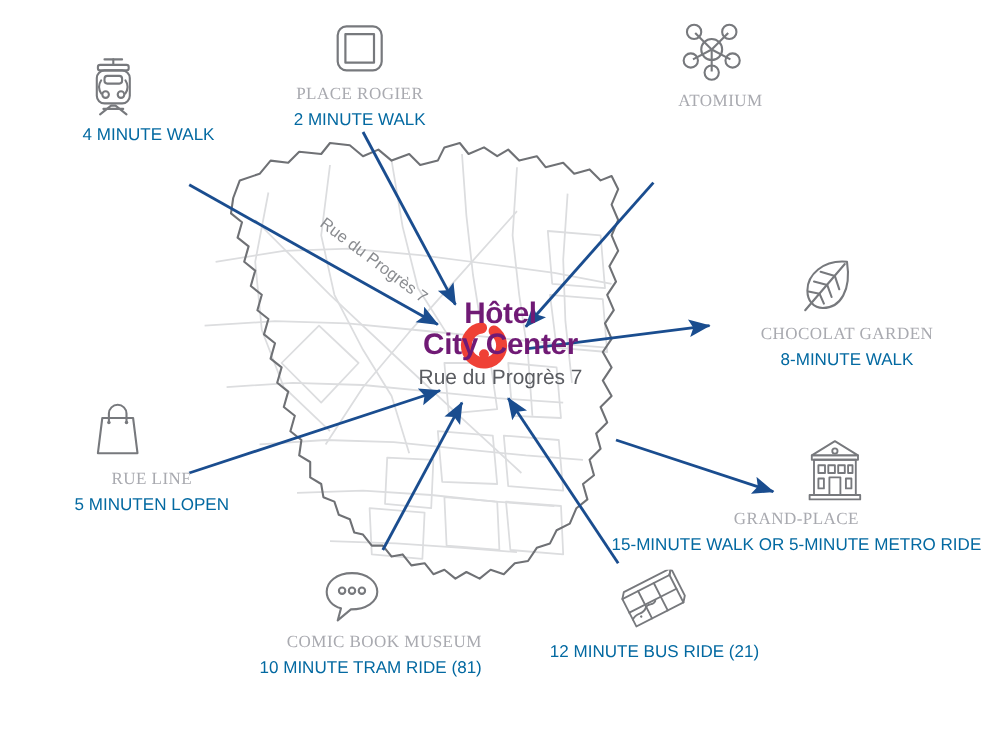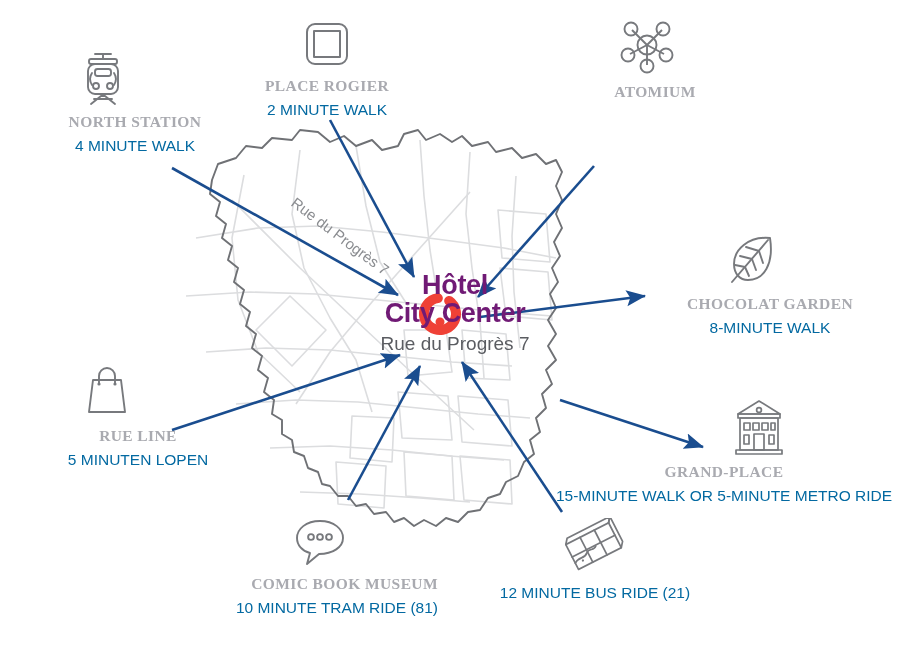--- a/index.html
+++ b/index.html
@@ -13,21 +13,21 @@
   #stage{position:absolute;left:0;top:0;width:901px;height:672px;}
 
   
   #maplayer{position:absolute;left:0;top:0;width:901px;height:672px;}
 
   
   .poi{position:absolute;text-align:center;}
   .poi .icon{display:block;margin:0 auto 6px auto;}
   .poi .ttl{
     font-family:"Liberation Serif",serif;
-    font-weight:bold;
+    font-weight:normal;
     font-size:15.5px;
     letter-spacing:.4px;
     color:#a9aab0;
     white-space:nowrap;
     line-height:1.35;
   }
   .poi .sub{
     font-family:"Liberation Sans",sans-serif;
     font-size:15.5px;
     color:#0369a1;
@@ -175,21 +175,20 @@
       <rect x="14" y="11" width="28" height="5" rx="2"></rect>
       <rect x="13" y="16" width="30" height="30" rx="7"></rect>
       <rect x="20" y="21" width="16" height="7" rx="2.5"></rect>
       <path d="M17 25 a11 11 0 0 0 0 12"></path>
         <path d="M39 25 a11 11 0 0 1 0 12"></path>
       <circle cx="21" cy="38" r="3"></circle>
         <circle cx="35" cy="38" r="3"></circle>
       <path d="M16 56 L26 48 L30 48 L40 56"></path>
         <line x1="19" y1="51" x2="37" y2="51"></line>
     </svg>
-    <div class="ttl">NORTH STATION</div>
     <div class="sub">4 MINUTE WALK</div>
   </div>
 
   <div class="poi" id="poi-rogier">
     <svg class="icon" width="52" height="52" viewBox="0 0 52 52" fill="none" stroke="#77797d" stroke-width="2" stroke-linejoin="round">
       <rect x="6" y="6" width="40" height="40" rx="8"></rect>
       <rect x="13" y="13" width="26" height="26"></rect>
     </svg>
     <div class="ttl">PLACE ROGIER</div>
     <div class="sub">2 MINUTE WALK</div>

